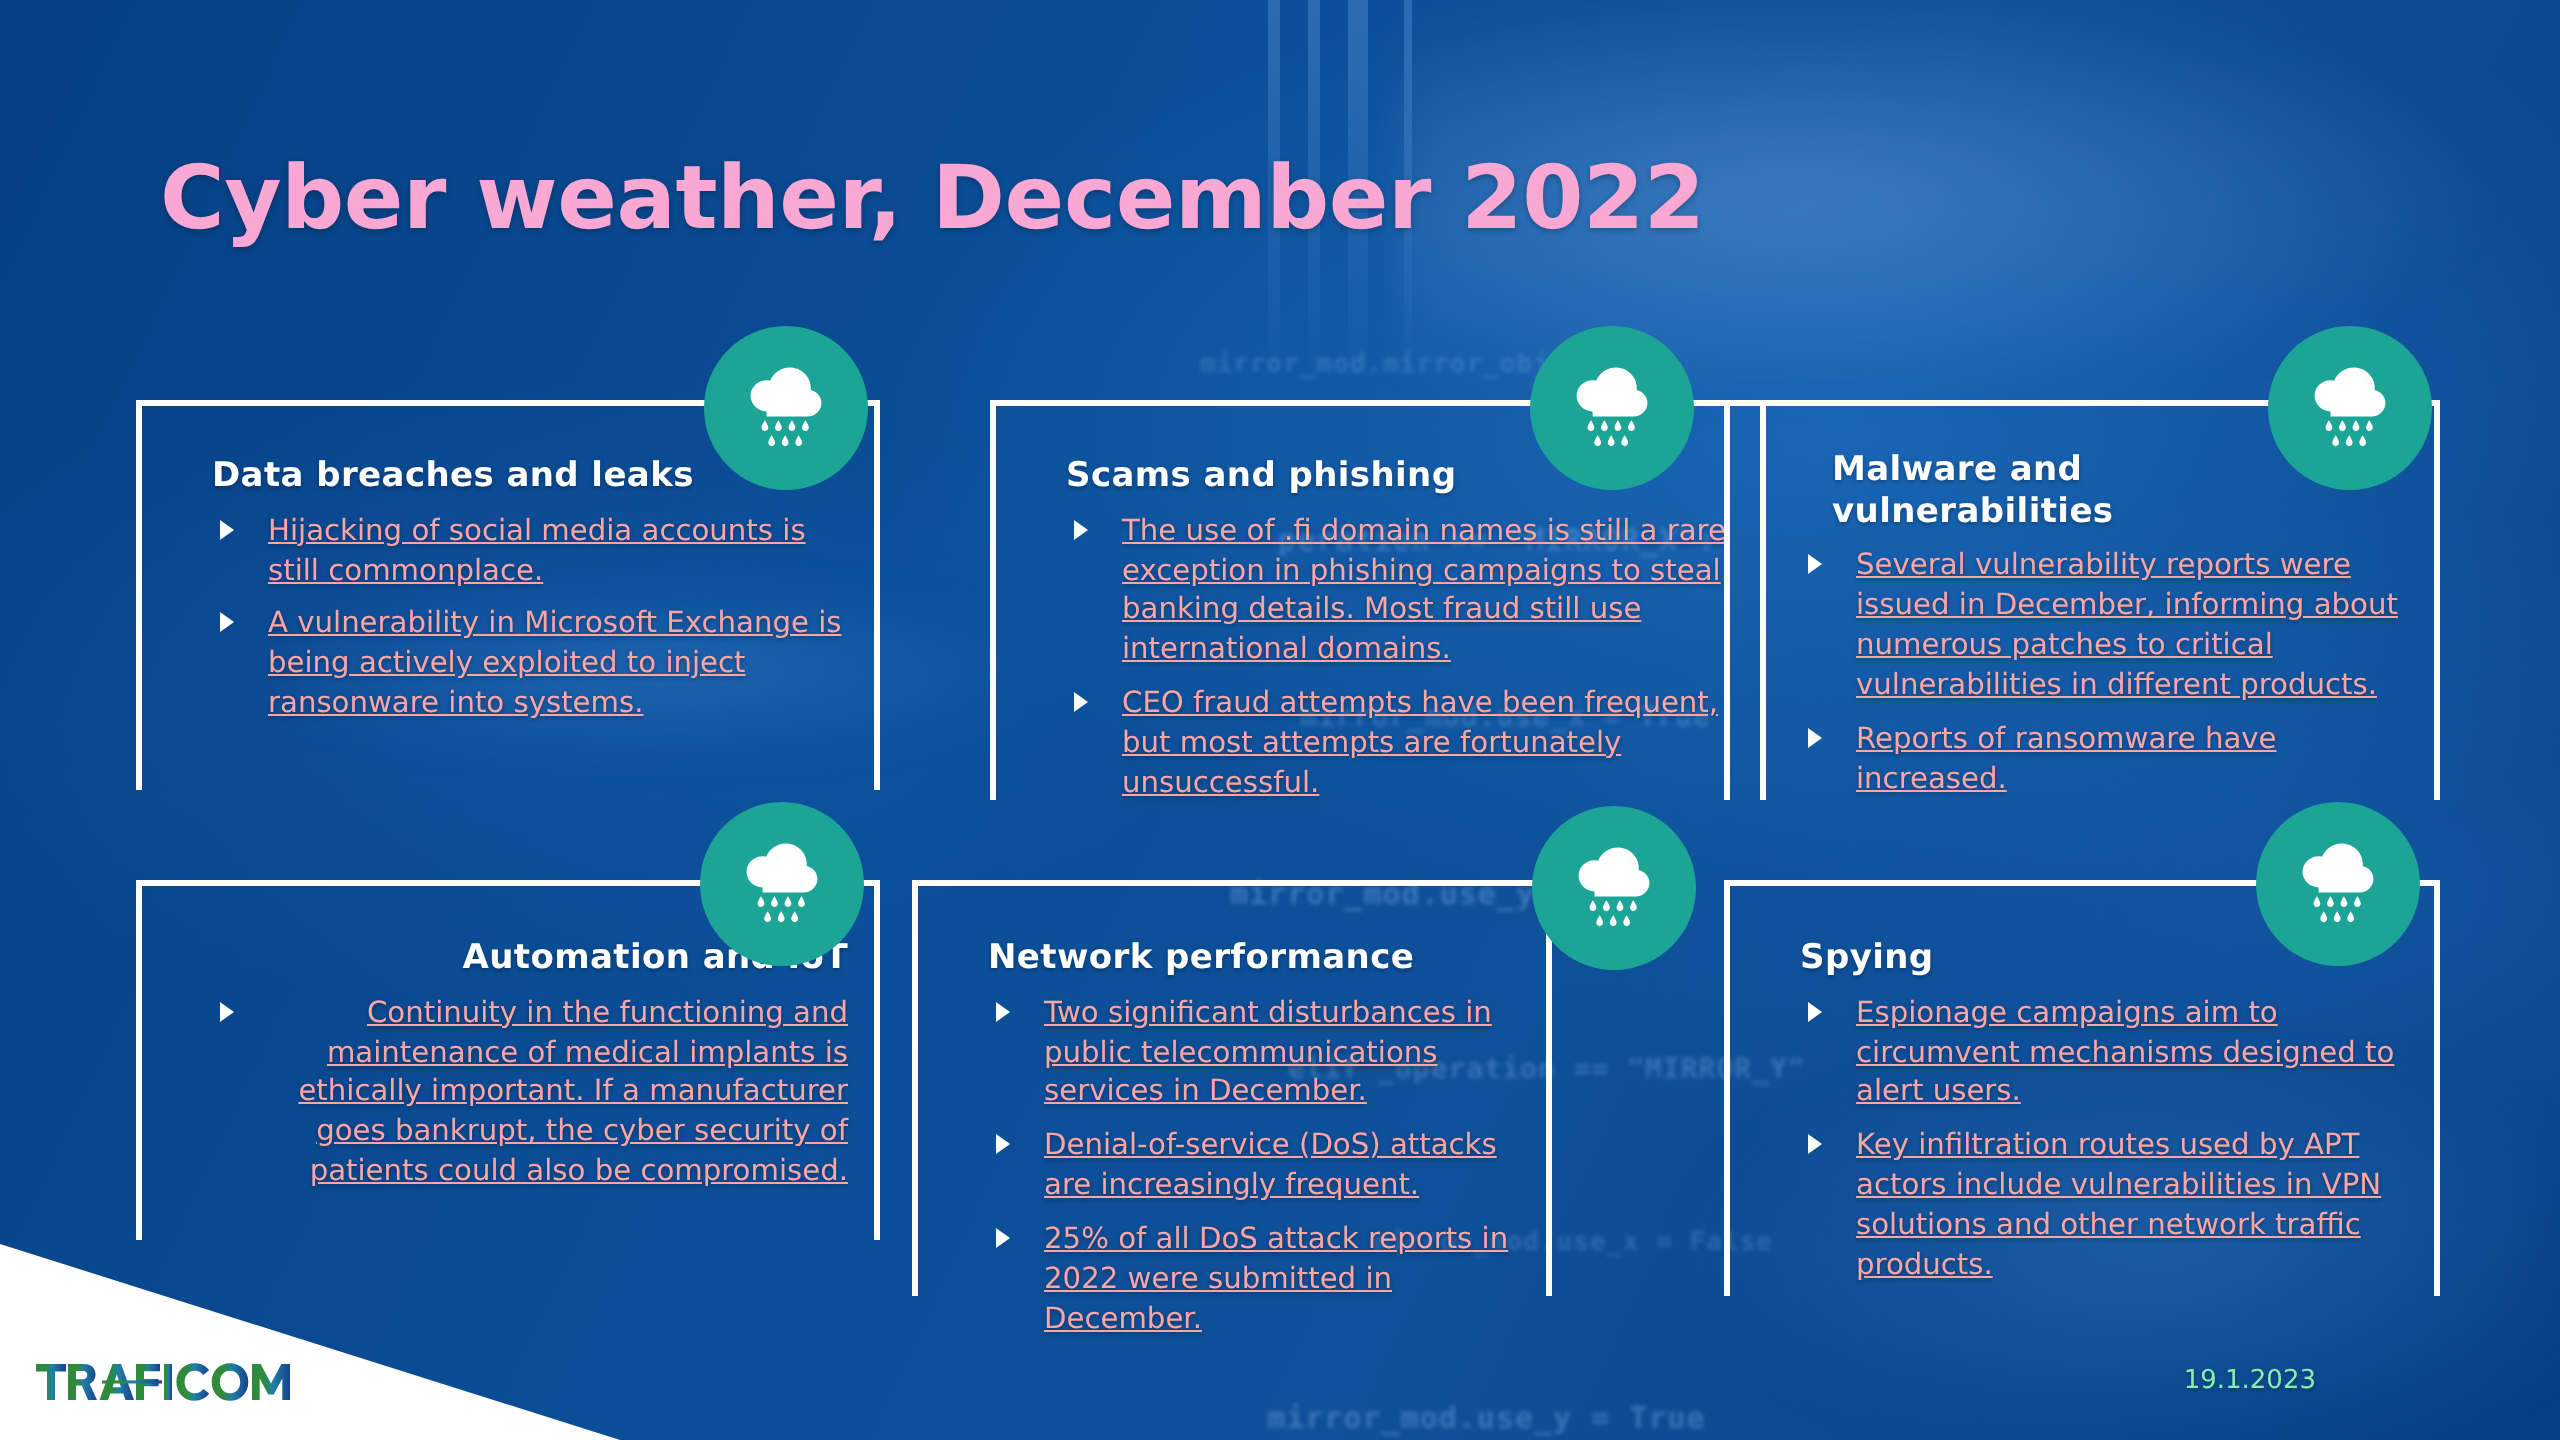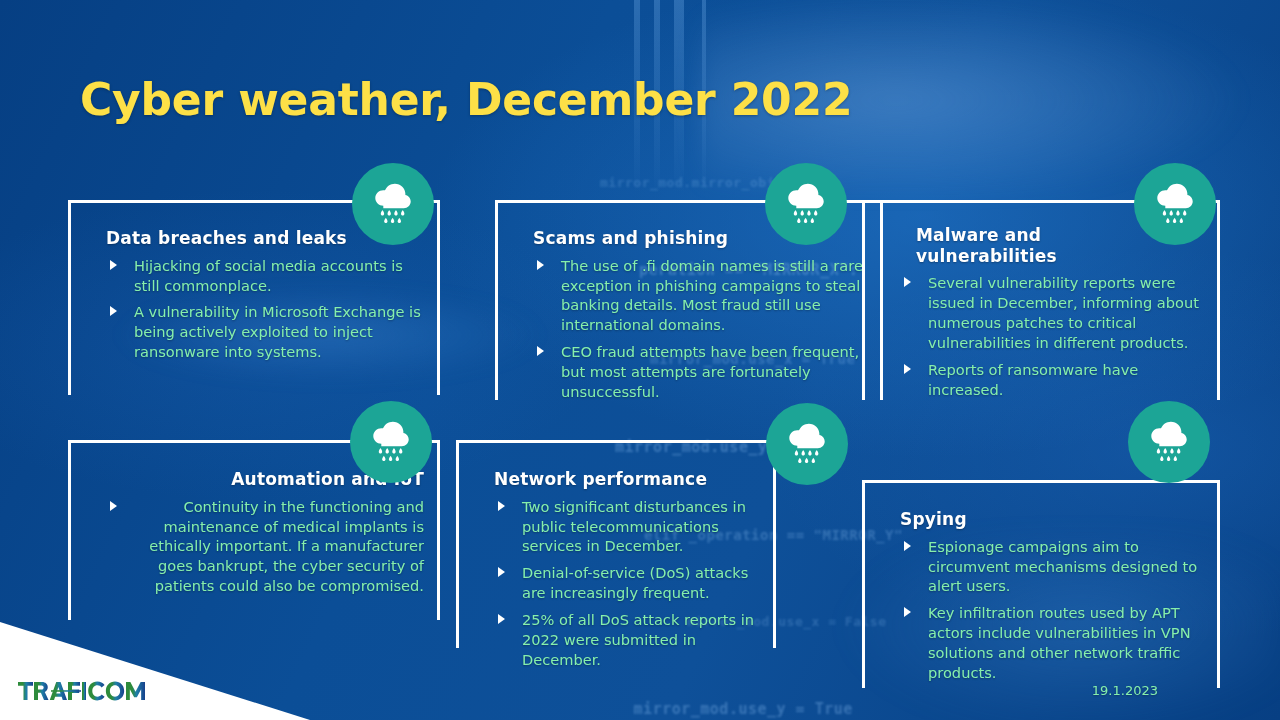--- a/index.html
+++ b/index.html
@@ -63,21 +63,21 @@
   .c2  { font-size:15px; opacity:.75; margin-left:60px; }
   .c3  { font-size:14px; opacity:.65; margin-left:90px; }
   .c4  { font-size:15px; opacity:.8;  margin-left:55px; }
   .c5  { font-size:14px; opacity:.7;  margin-left:75px; }
   .c6  { font-size:13px; opacity:.55; margin-left:110px; }
   .c7  { font-size:15px; opacity:.78; margin-left:45px; }
 
   
   #title {
     position:absolute; left:80px; top:74px; z-index:5;
-    color:#fde047;
+    color:#f9a8d4;
     font-size:44px;
     font-weight:bold;
     letter-spacing:-.2px;
     text-shadow:0 1px 3px rgba(0,0,0,.28);
   }
 
   
   #grid { position:absolute; inset:0; z-index:4;border-radius:15px; }
 
   .card { position:absolute; }
@@ -98,26 +98,27 @@
     font-weight:bold;
     letter-spacing:.2px;
     line-height:1.22;
     margin-bottom:7px;
     text-shadow:0 1px 2px rgba(0,0,0,.3);
   }
 
   .card ul { list-style:none; }
   .card li {
     position:relative;
-    color:#86efac;
+    color:#fca5a5;
     font-size:14.6px;
     line-height:1.36;
     padding-left:28px;
     margin-bottom:7px;
     text-shadow:0 1px 2px rgba(0,0,0,.32);
+    text-decoration:underline;
   }
   .card li .bullet {
     position:absolute; left:4px; top:4px;
     width:0; height:0;
     border-left:7px solid #ffffff;
     border-top:5px solid transparent;
     border-bottom:5px solid transparent;
   }
 
   
@@ -230,21 +231,21 @@
     <div class="inner" style="padding-top:29px;">
       <h2>Network performance</h2>
       <ul>
         <li><span class="bullet"></span><span>Two significant disturbances in public telecommunications services in December.</span></li>
         <li><span class="bullet"></span><span>Denial-of-service (DoS) attacks are increasingly frequent.</span></li>
         <li><span class="bullet"></span><span>25% of all DoS attack reports in 2022 were submitted in December.</span></li>
       </ul>
     </div>
   </div>
 
-  <div class="card" style="left:862px; top:440px; width:358px; height:208px;margin-top:40px;">
+  <div class="card" style="left:862px; top:440px; width:358px; height:208px;">
     <div class="frame"></div>
     <div class="inner" style="padding-top:29px;">
       <h2>Spying</h2>
       <ul>
         <li><span class="bullet"></span><span>Espionage campaigns aim to circumvent mechanisms designed to alert users.</span></li>
         <li><span class="bullet"></span><span>Key infiltration routes used by APT actors include vulnerabilities in VPN solutions and other network traffic products.</span></li>
       </ul>
     </div>
   </div>
 </div>

